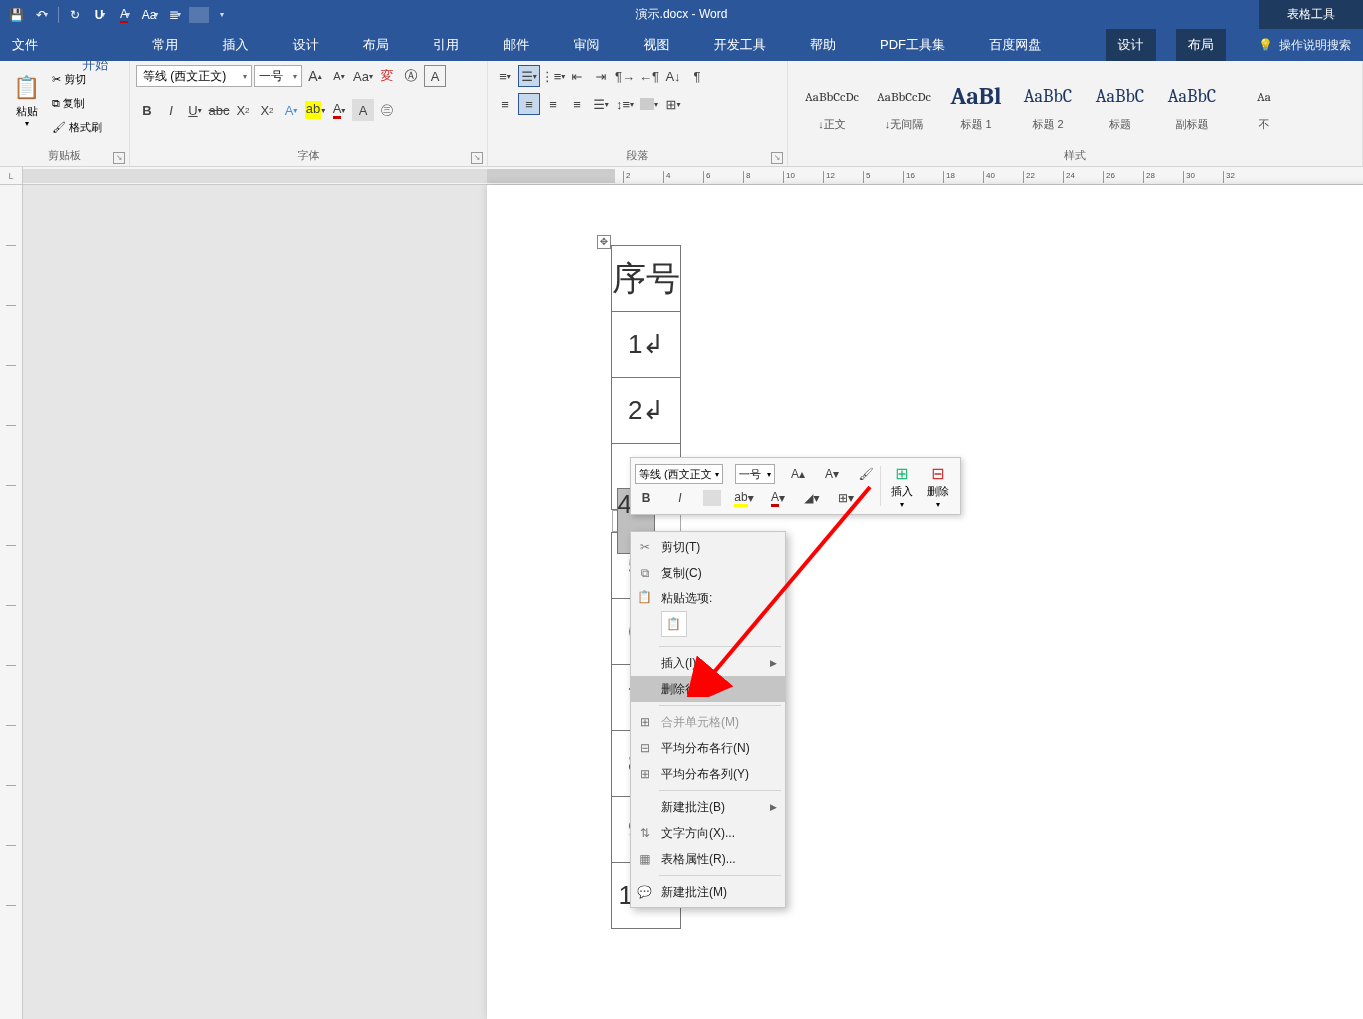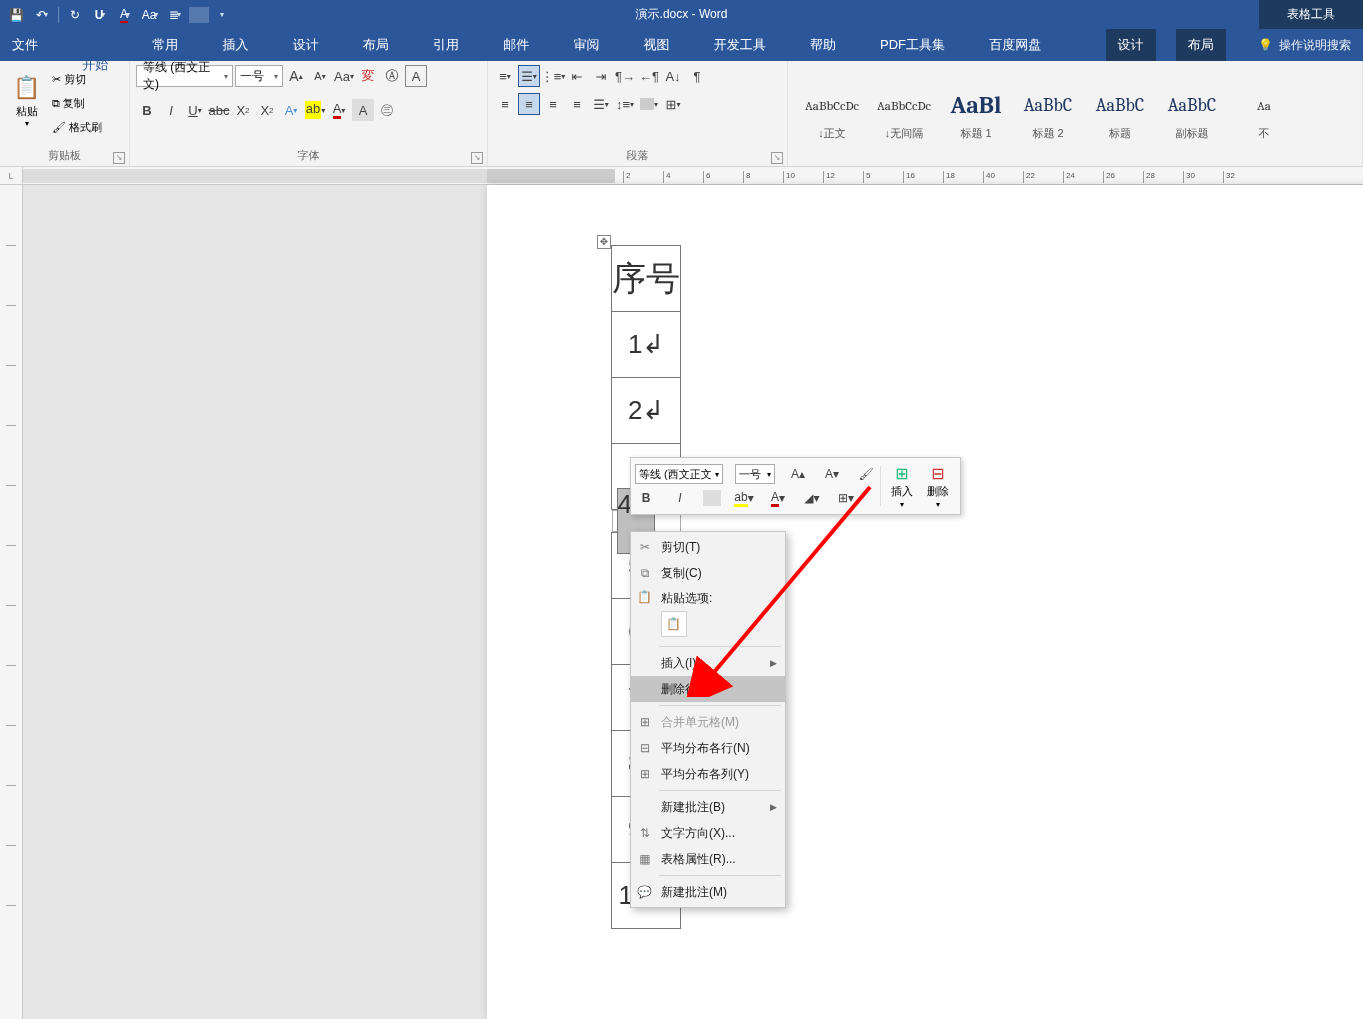--- a/index.html
+++ b/index.html
@@ -29,21 +29,21 @@
 .group-label { text-align: center; font-size: 11px; color: #666; padding-bottom: 2px; height: 18px; position: relative; }
 .group-label .dl { position: absolute; right: 4px; bottom: 2px; width: 12px; height: 12px; border: 1px solid #999; font-size: 8px; line-height: 10px; color: #888; cursor: pointer; }
 
 .big-btn { display: flex; flex-direction: column; align-items: center; justify-content: center; width: 42px; height: 70px; cursor: pointer; font-size: 11px; }
 .big-btn .ico { width: 32px; height: 32px; display: flex; align-items: center; justify-content: center; font-size: 22px; }
 .clip-side { display: flex; flex-direction: column; gap: 4px; font-size: 11px; padding-top: 4px; }
 .clip-side div { display: flex; align-items: center; gap: 3px; cursor: pointer; height: 20px; }
 
 .font-top { display: flex; gap: 2px; margin-bottom: 6px; align-items: center; }
 .sel { background: #fff; border: 1px solid #ababab; height: 22px; font-size: 12px; display: flex; align-items: center; padding: 0 4px; cursor: pointer; }
-.sel.font-name { width: 97px; padding-left: 6px; }
+.sel.font-name { width: 116px; padding-left: 6px; }
 .sel.font-size { width: 48px; }
 .sel .car { margin-left: auto; font-size: 8px; color: #666; }
 .row-btns { display: flex; gap: 2px; align-items: center; }
 .rbtn { width: 22px; height: 22px; display: flex; align-items: center; justify-content: center; cursor: pointer; font-size: 13px; color: #444; border: 1px solid transparent; }
 .rbtn.active { background: #c5d8ec; border: 1px solid #2b579a; }
 
 .styles { display: flex; align-items: center; gap: 0; padding: 4px 8px; }
 .style-tile { width: 72px; height: 64px; border: 1px solid transparent; text-align: center; cursor: pointer; display: flex; flex-direction: column; justify-content: space-between; padding: 2px 0 4px; }
 .style-tile .prev { font-family: "Cambria", serif; color: #333; font-size: 13px; flex: 1; display: flex; align-items: center; justify-content: center; }
 .style-tile .prev.h1 { font-size: 24px; font-weight: bold; color: #1f3763; }
@@ -278,20 +278,21 @@
         </div>
         <div class="style-tile">
           <div class="prev h">AaBbC</div>
           <div class="nm">副标题</div>
         </div>
         <div class="style-tile">
           <div class="prev ">Aa</div>
           <div class="nm">不</div>
         </div>
       </div>
+    <div class="group-label"><span>样式</span></div>
   </div>
 </div>
 
 <div class="workspace">
   <div class="corner">L</div>
   <div class="ruler-h">
     <div class="dark" style="left:0;width:464px"></div>
     <div class="dark" style="left:464px;width:128px;background:#ccc"></div>
     <div class="ruler-ticks" style="left:600px">
       <span>2</span>

